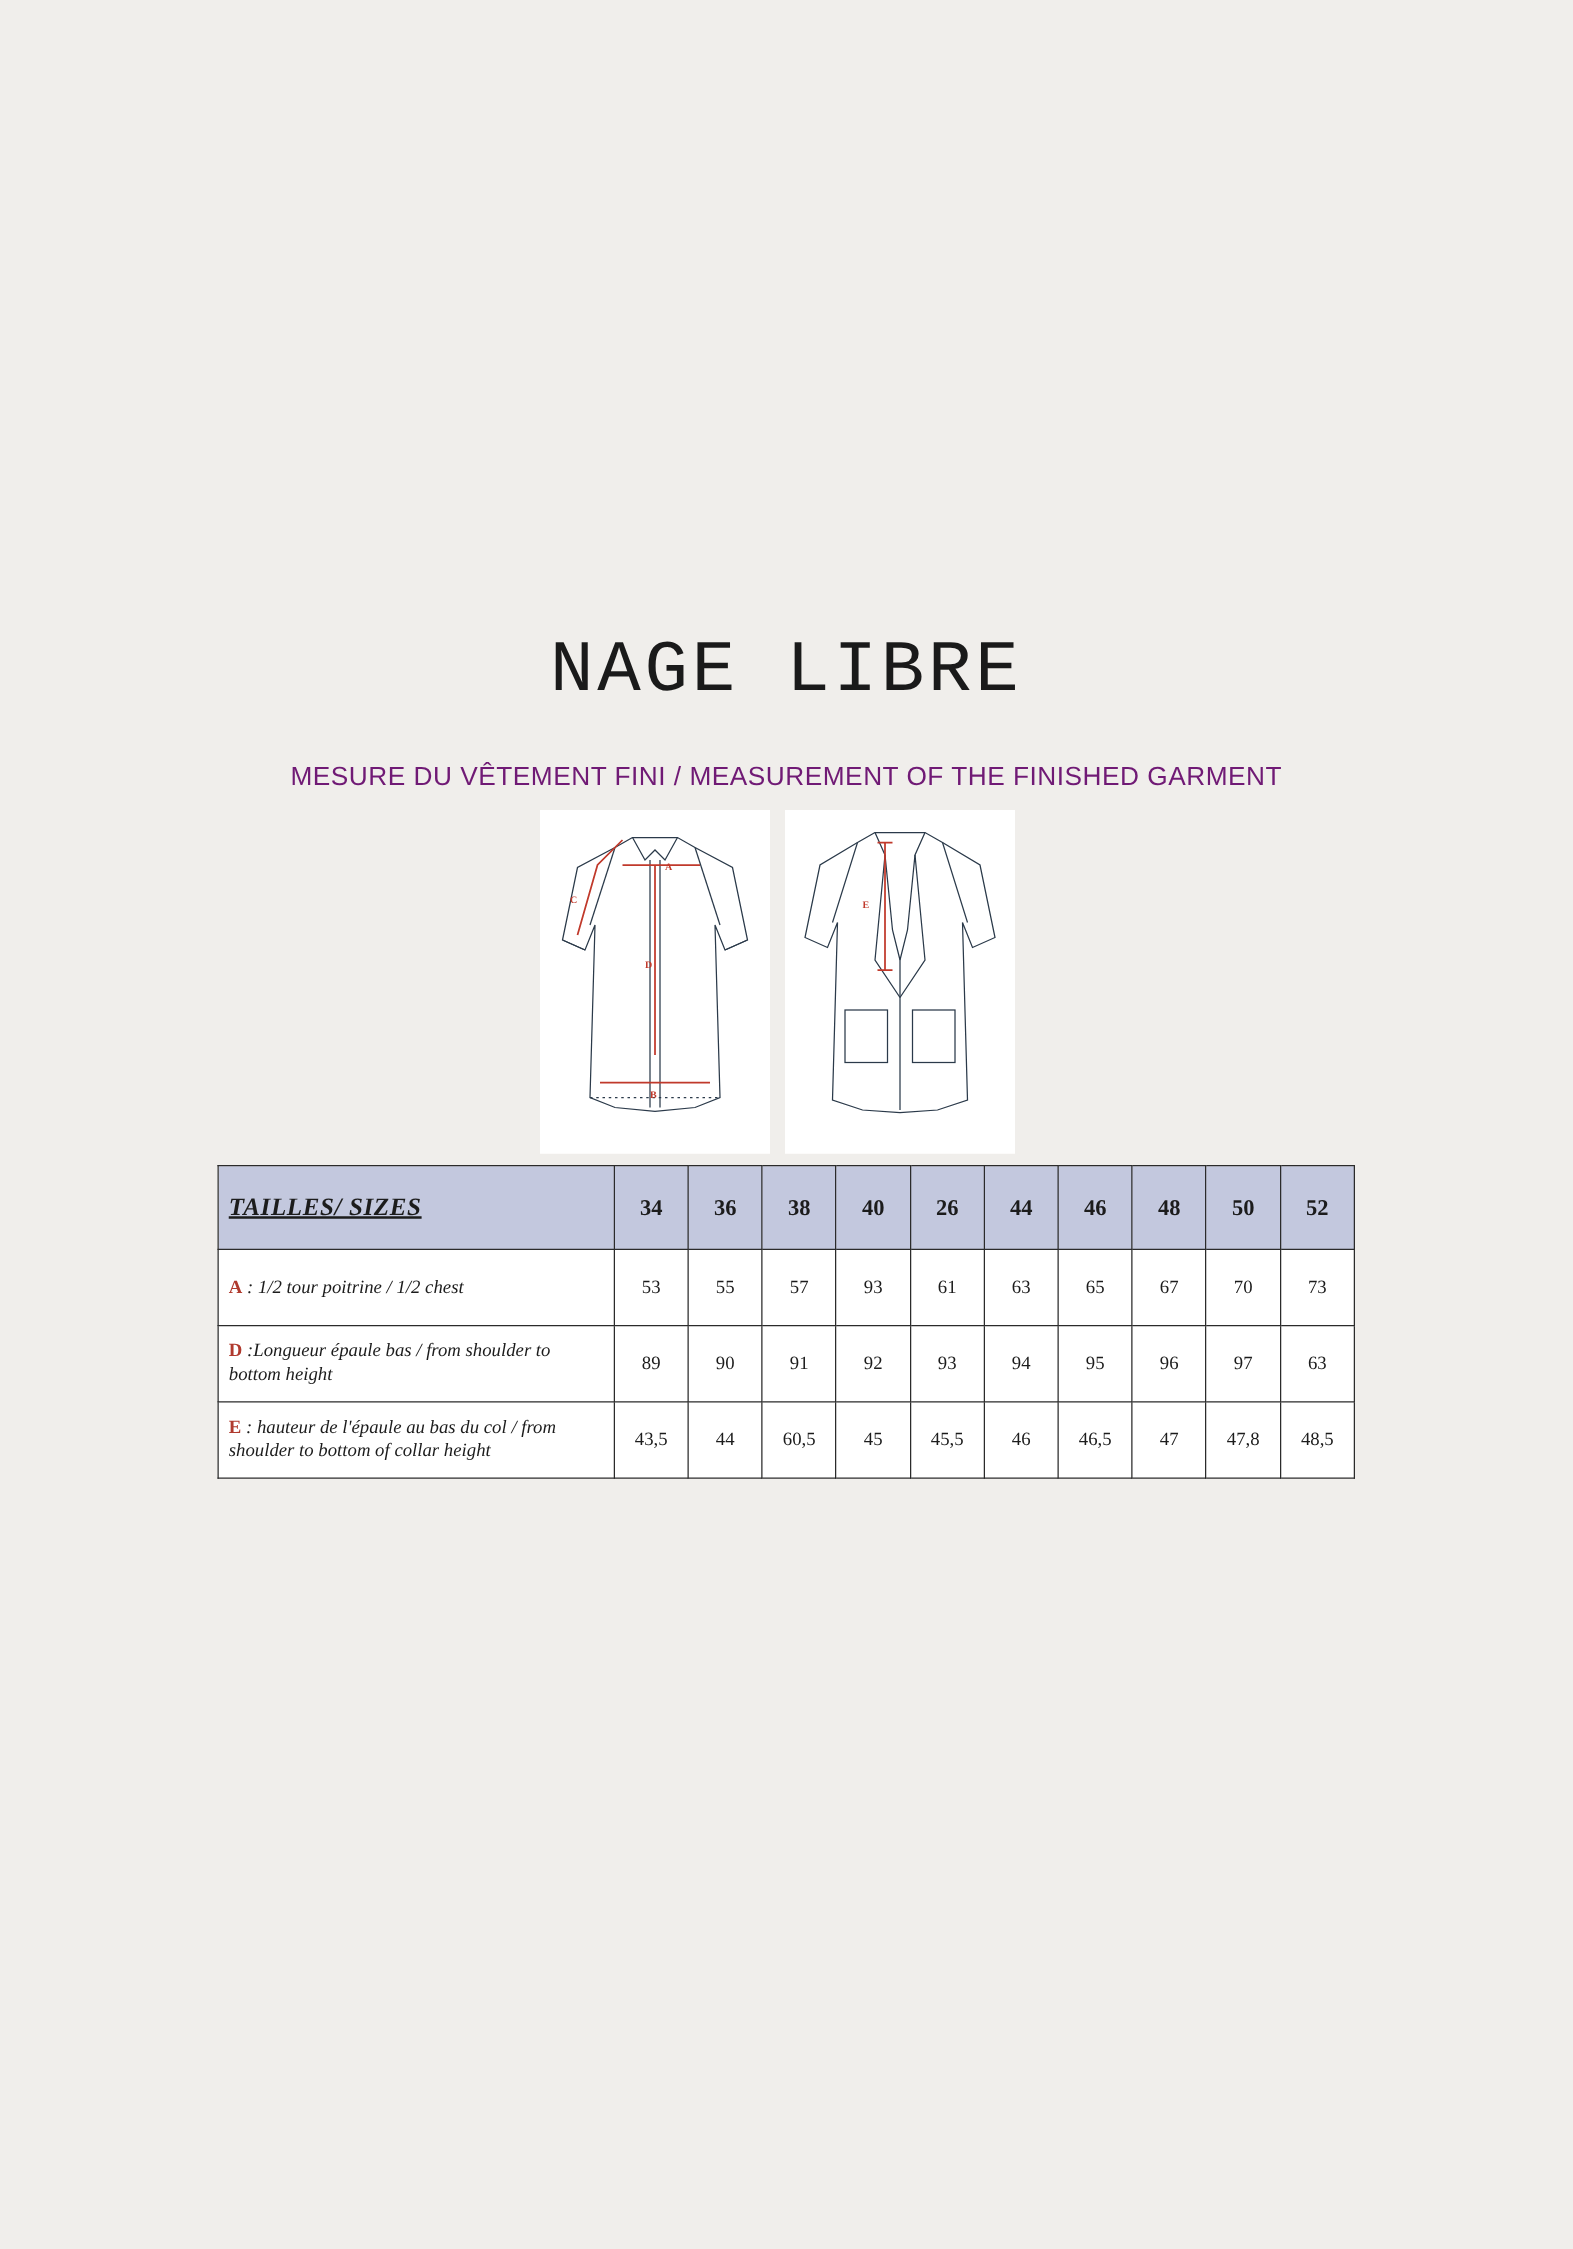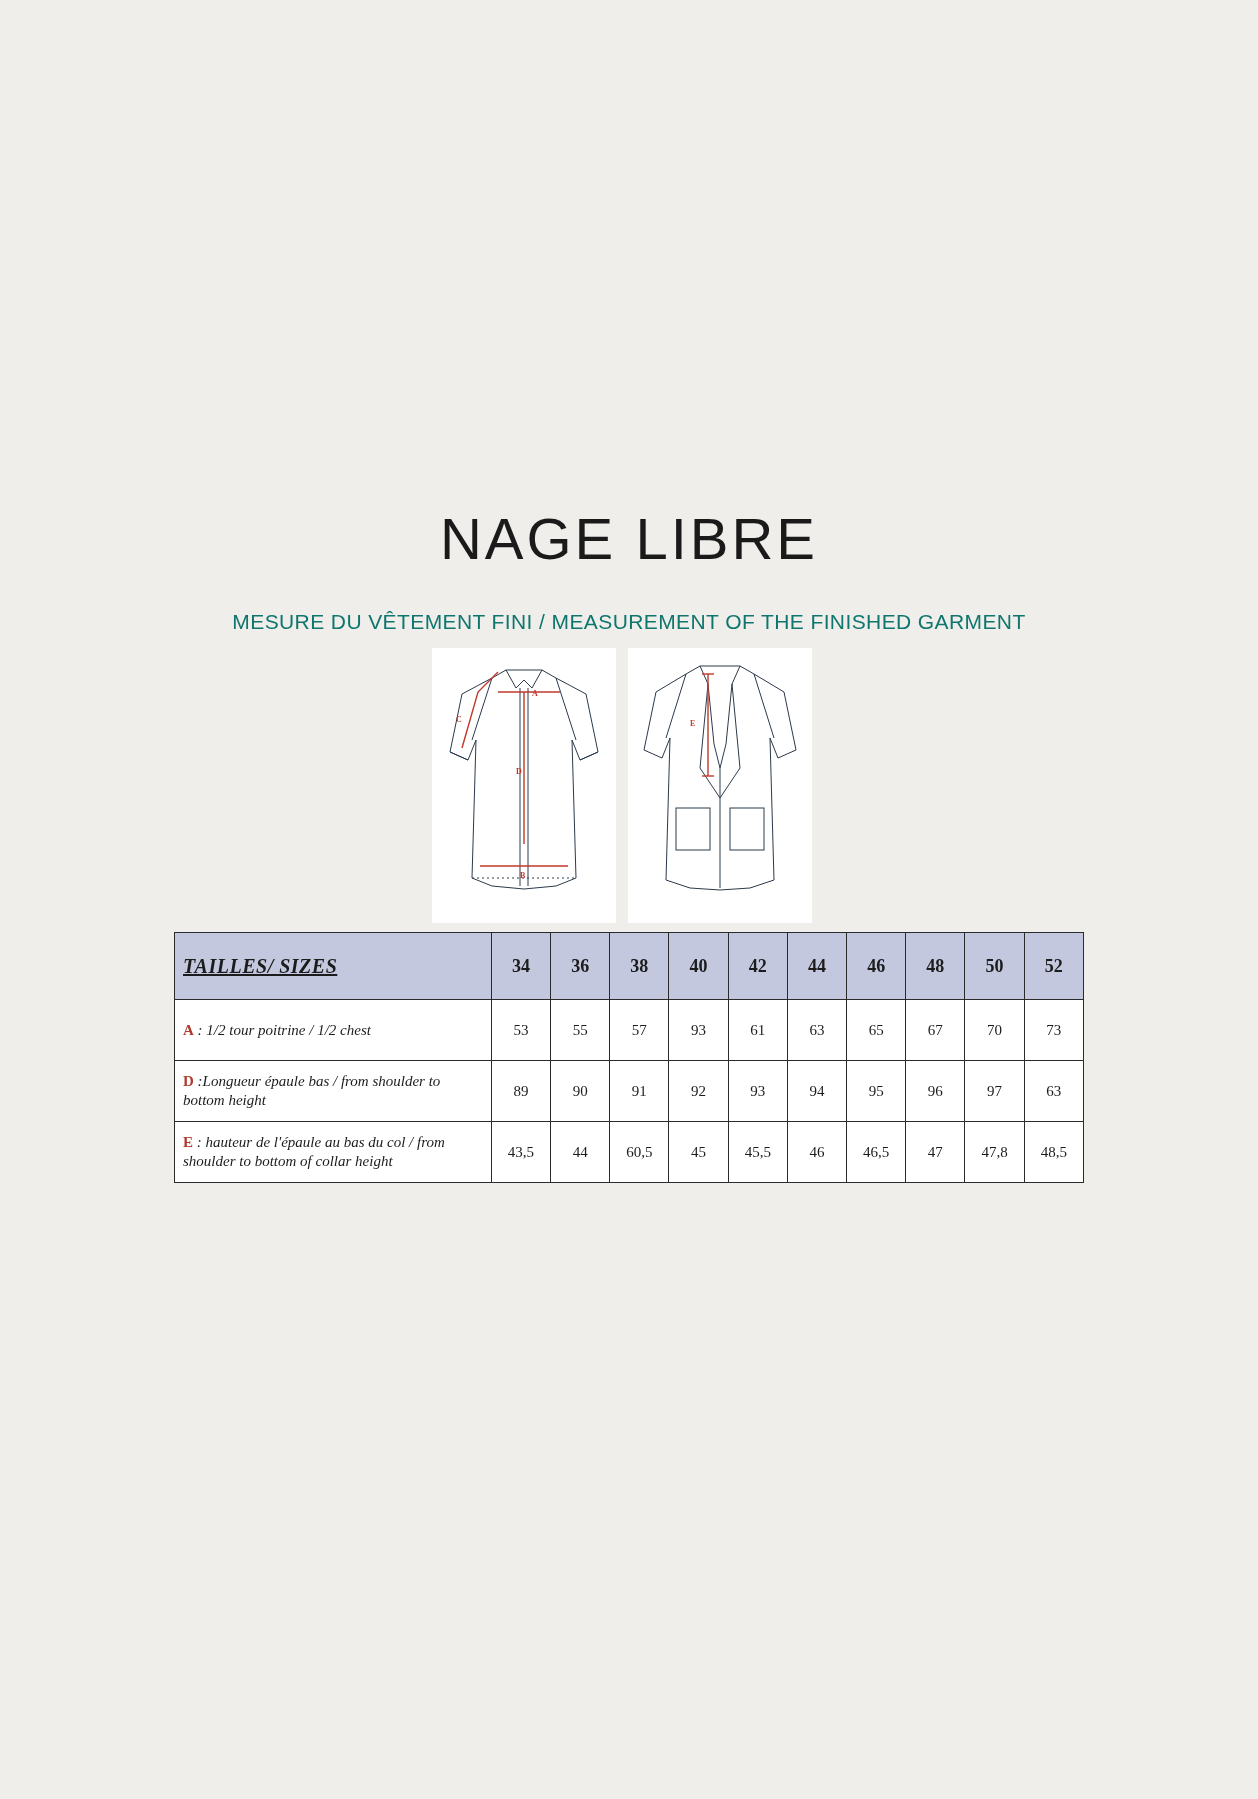--- a/index.html
+++ b/index.html
@@ -19,37 +19,37 @@
     left: 0; top: 0;
     width: 1258px;
     height: 1799px;
   }
   .title {
     position: absolute;
     left: 0;
     top: 505px;
     width: 1258px;
     text-align: center;
-    font-family: Liberation Sans, sans-serif;
+    font-family: Liberation Mono, monospace;
     font-weight: 300;
     font-size: 58px;
     letter-spacing: 3px;
     color: #1a1a1a;
   }
   .subtitle {
     position: absolute;
     left: 0;
     top: 610px;
     width: 1258px;
     text-align: center;
     font-family: "Liberation Sans", sans-serif;
     font-weight: 300;
     font-size: 21px;
     letter-spacing: 0.4px;
-    color: #0f766e;
+    color: #701a75;
   }
   .figures {
     position: absolute;
     left: 432px;
     top: 648px;
     width: 380px;
     height: 275px;
     display: flex;
     gap: 12px;
   }
@@ -179,21 +179,21 @@
   </div>
 
   <table class="sizes">
     <tbody>
       <tr class="head">
         <td class="lbl">TAILLES/ SIZES</td>
         <td class="sz">34</td>
         <td class="sz">36</td>
         <td class="sz">38</td>
         <td class="sz">40</td>
-        <td class="sz">42</td>
+        <td class="sz">26</td>
         <td class="sz">44</td>
         <td class="sz">46</td>
         <td class="sz">48</td>
         <td class="sz">50</td>
         <td class="sz">52</td>
       </tr>
 
       <tr class="data">
         <td class="lbl"><span class="k">A</span> <span>: 1/2 tour poitrine / 1/2 chest</span></td>
         <td>53</td>

